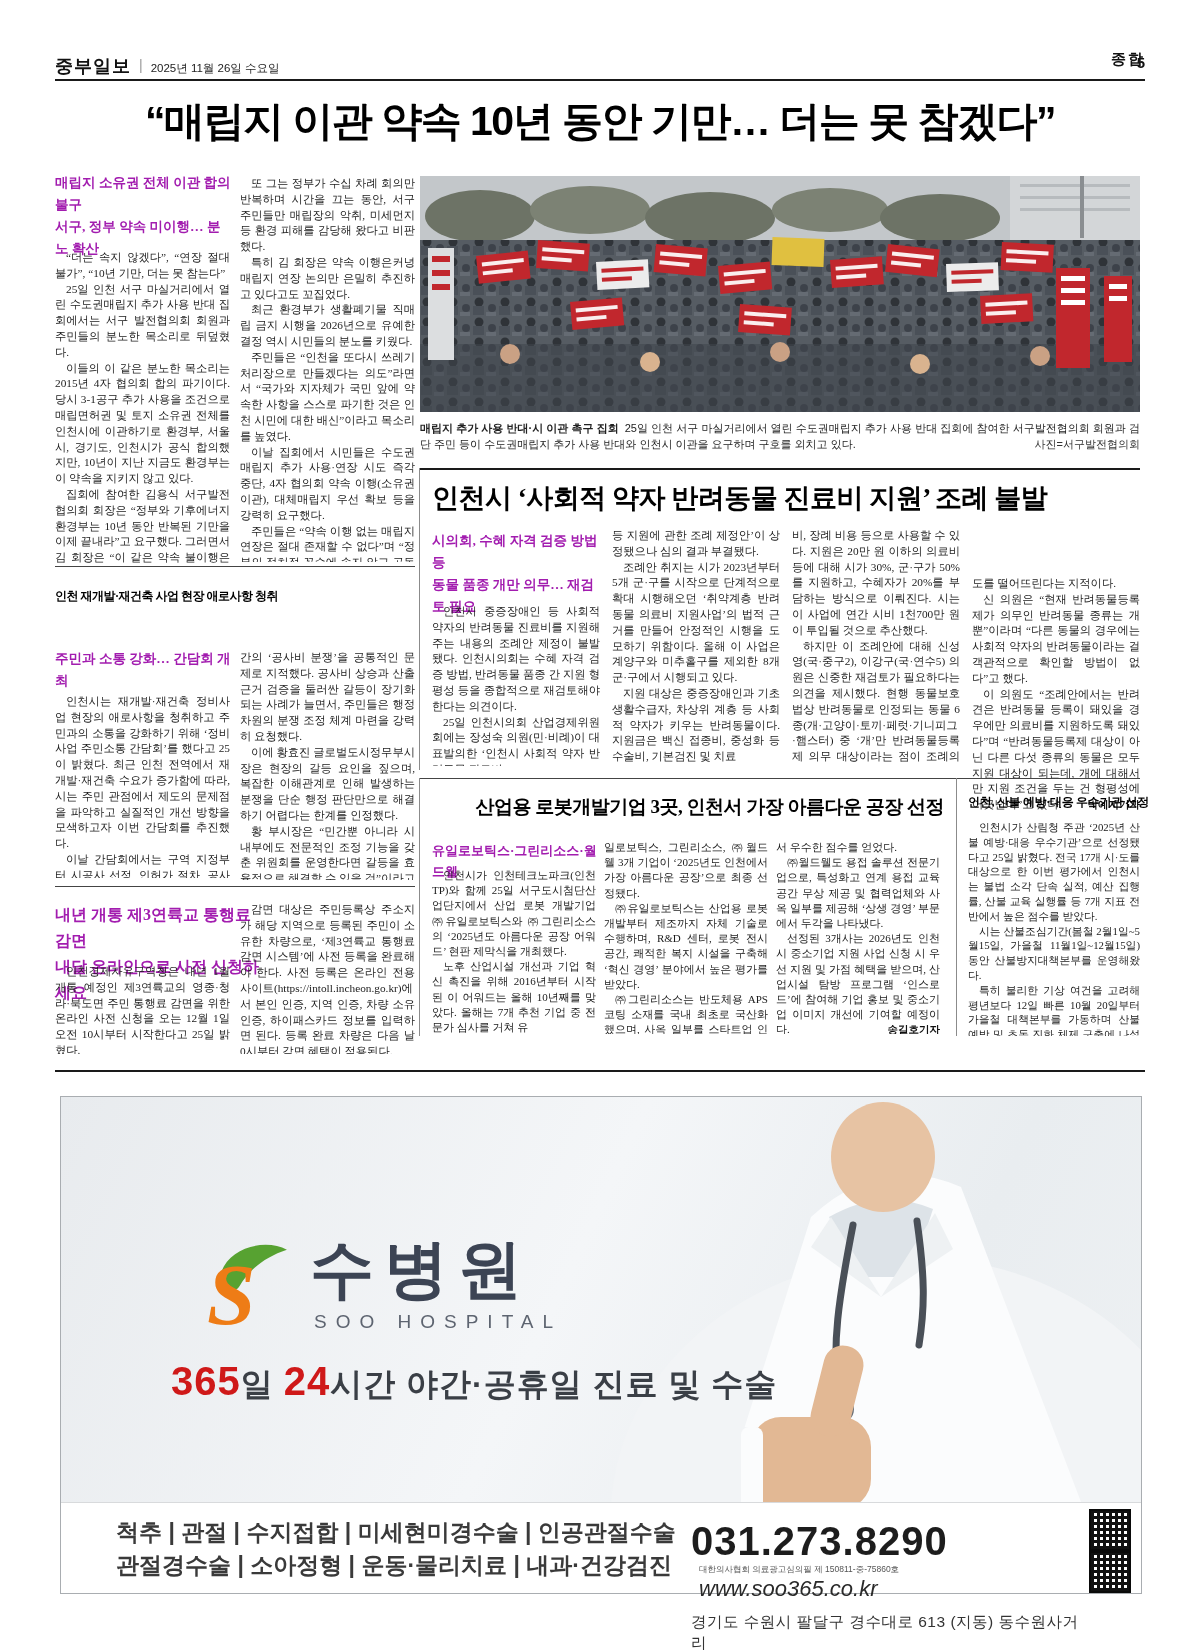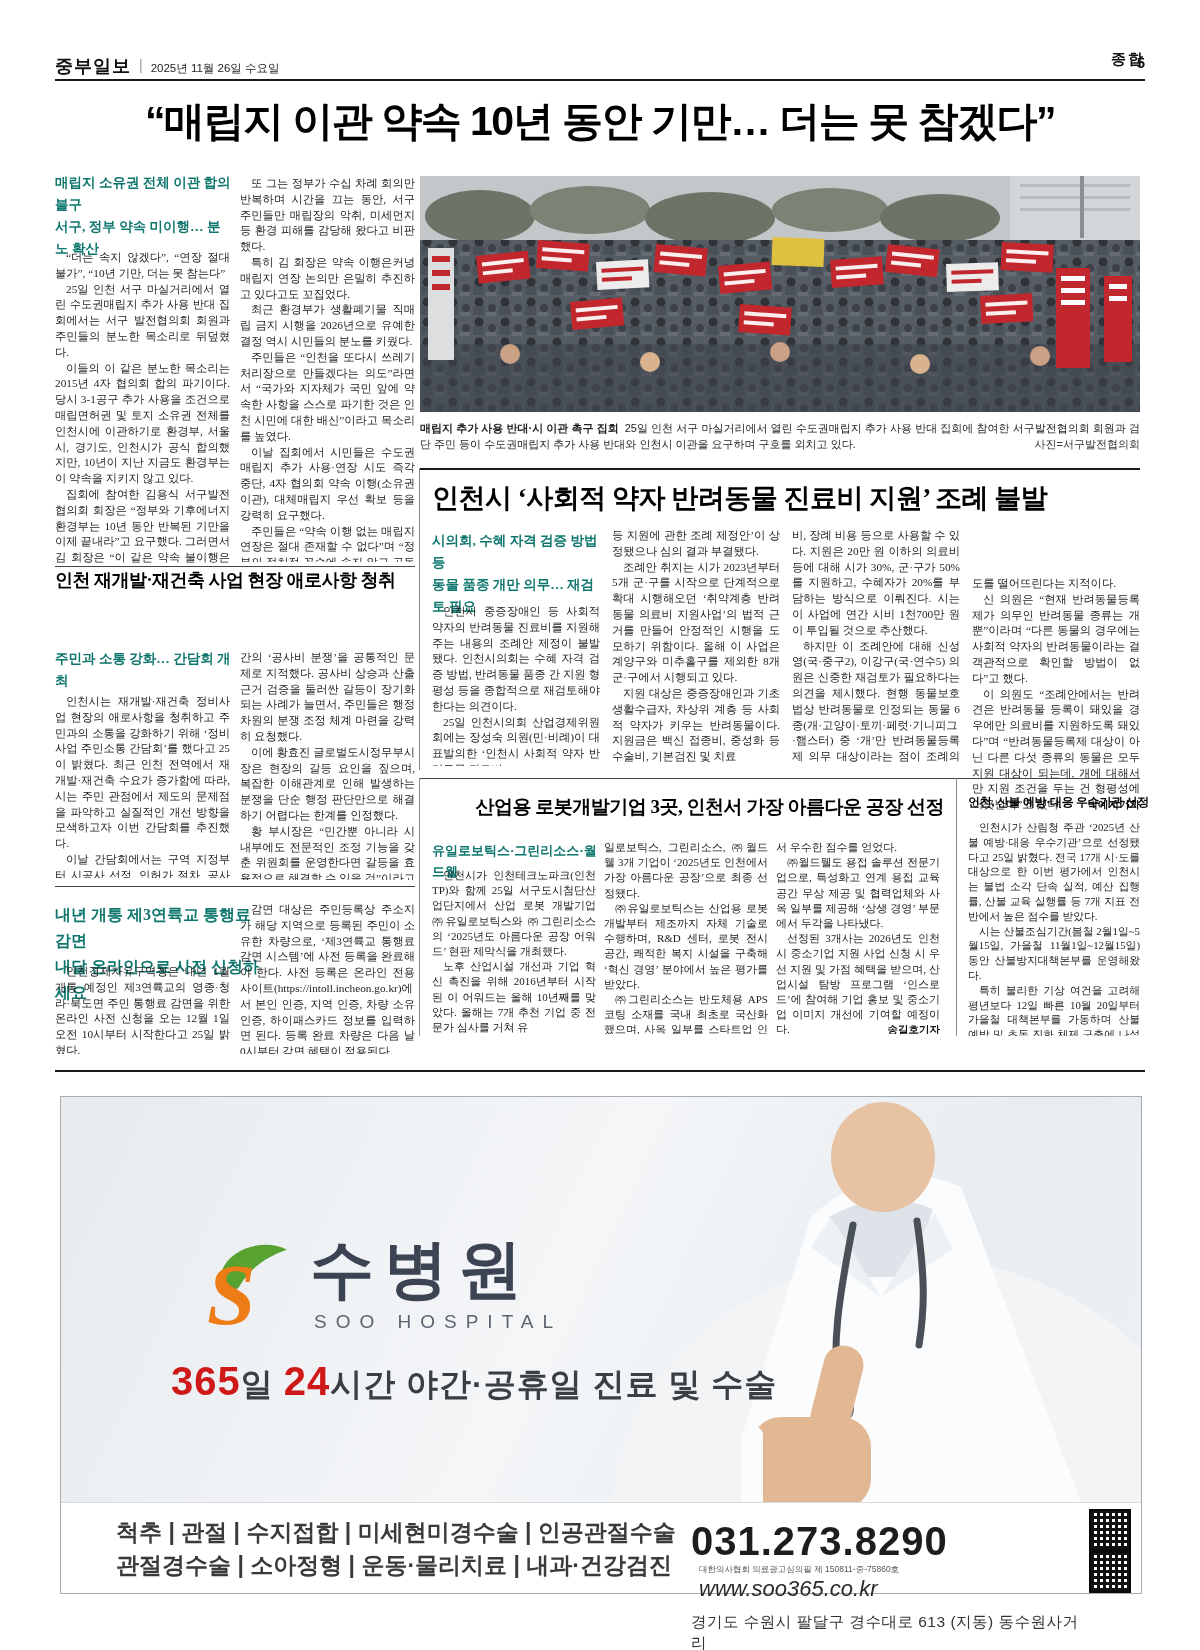--- a/index.html
+++ b/index.html
@@ -13,21 +13,21 @@
   .hsection{position:absolute;left:0;right:0;top:-4px;text-align:right;
             font-family:"Liberation Serif",serif;font-weight:bold;font-size:15px;letter-spacing:2px;}
   .hpage{position:absolute;right:0;top:0;font-size:15px;font-weight:bold;}
   .rule{position:absolute;background:#1a1a1a;}
   .grule{position:absolute;background:#8b8b8b;}
   
   .mainhl{position:absolute;top:94px;left:0;width:100%;text-align:center;
           font-family:"Liberation Sans",sans-serif;font-weight:800;font-size:41px;
           letter-spacing:-1.5px;color:#000;}
   .hl{position:absolute;font-family:"Liberation Serif",serif;font-weight:bold;color:#000;letter-spacing:-0.5px;}
-  .sub{position:absolute;font-family:"Liberation Serif",serif;font-weight:bold;font-size:13.5px;line-height:1.62;color:#0f766e;}
+  .sub{position:absolute;font-family:"Liberation Serif",serif;font-weight:bold;font-size:13.5px;line-height:1.62;color:#a21caf;}
   
   .col{position:absolute;font-family:"Liberation Serif",serif;font-size:11.3px;line-height:15.8px;
        text-align:justify;color:#1b1b1b;overflow:hidden;}
   .col p{margin:0;text-indent:11px;}
   .col p.ni{text-indent:0;}
   .byl{float:right;font-family:"Liberation Sans",sans-serif;font-size:10.5px;font-weight:bold;color:#111;padding-left:6px;}
   
   .photo{position:absolute;left:420px;top:176px;width:720px;height:236px;overflow:hidden;background:#b9bdc1;}
   .caption{position:absolute;left:420px;top:420px;width:720px;font-size:11px;line-height:16px;
            color:#222;text-align:justify;}
@@ -178,21 +178,21 @@
     <p class="ni">비, 장례 비용 등으로 사용할 수 있다. 지원은 20만 원 이하의 의료비 등에 대해 시가 30%, 군·구가 50%를 지원하고, 수혜자가 20%를 부담하는 방식으로 이뤄진다. 시는 이 사업에 연간 시비 1천700만 원이 투입될 것으로 추산했다.</p>
     <p>하지만 이 조례안에 대해 신성영(국·중구2), 이강구(국·연수5) 의원은 신중한 재검토가 필요하다는 의견을 제시했다. 현행 동물보호법상 반려동물로 인정되는 동물 6종(개·고양이·토끼·페럿·기니피그·햄스터) 중 ‘개’만 반려동물등록제 의무 대상이라는 점이 조례의 완성</p>
   </div>
   <div class="col" style="left:972px;top:528px;width:168px;height:238px;margin-top:48px;">
     <p class="ni">도를 떨어뜨린다는 지적이다.</p>
     <p>신 의원은 “현재 반려동물등록제가 의무인 반려동물 종류는 개 뿐”이라며 “다른 동물의 경우에는 사회적 약자의 반려동물이라는 걸 객관적으로 확인할 방법이 없다”고 했다.</p>
     <p><span>이 의원도 “조례안에서는 반려견은 반려동물 등록이 돼있을 경우에만 의료비를 지원하도록 돼있다”며 “반려동물등록제 대상이 아닌 다른 다섯 종류의 동물은 모두 지원 대상이 되는데, 개에 대해서만 지원 조건을 두는 건 형평성에 어긋난다”고 했다.</span><span class="byl">박예지기자</span></p>
   </div>
 
   <div class="grule" style="top:566px;left:55px;width:360px;height:1px;background:#444;"></div>
-  <div class="hl" style="left:55px;top:568px;width:360px;font-size:18px;">인천 재개발·재건축 사업 현장 애로사항 청취</div>
+  <div class="hl" style="left:55px;top:588px;width:360px;font-size:12px;">인천 재개발·재건축 사업 현장 애로사항 청취</div>
   <div class="sub" style="left:55px;top:648px;width:178px;">주민과 소통 강화… 간담회 개최</div>
   <div class="col" style="left:55px;top:694px;width:175px;height:184px;">
     <p>인천시는 재개발·재건축 정비사업 현장의 애로사항을 청취하고 주민과의 소통을 강화하기 위해 ‘정비사업 주민소통 간담회’를 했다고 25이 밝혔다. 최근 인천 전역에서 재개발·재건축 수요가 증가함에 따라, 시는 주민 관점에서 제도의 문제점을 파악하고 실질적인 개선 방향을 모색하고자 이번 간담회를 추진했다.</p>
     <p>이날 간담회에서는 구역 지정부터 시공사 선정, 인허가 절차, 공사비 검증에 이르는 다양한 현장 어려움이 제기됐다. 특히 여러 조합에서 조합과 시공사</p>
   </div>
   <div class="col" style="left:240px;top:650px;width:175px;height:230px;">
     <p class="ni">간의 ‘공사비 분쟁’을 공통적인 문제로 지적했다. 공사비 상승과 산출근거 검증을 둘러싼 갈등이 장기화되는 사례가 늘면서, 주민들은 행정 차원의 분쟁 조정 체계 마련을 강력히 요청했다.</p>
     <p>이에 황효진 글로벌도시정무부시장은 현장의 갈등 요인을 짚으며, 복잡한 이해관계로 인해 발생하는 분쟁을 단순 행정 판단만으로 해결하기 어렵다는 한계를 인정했다.</p>
     <p><span>황 부시장은 “민간뿐 아니라 시 내부에도 전문적인 조정 기능을 갖춘 위원회를 운영한다면 갈등을 효율적으로 해결할 수 있을 것”이라고 했다.</span></p>
   </div>

